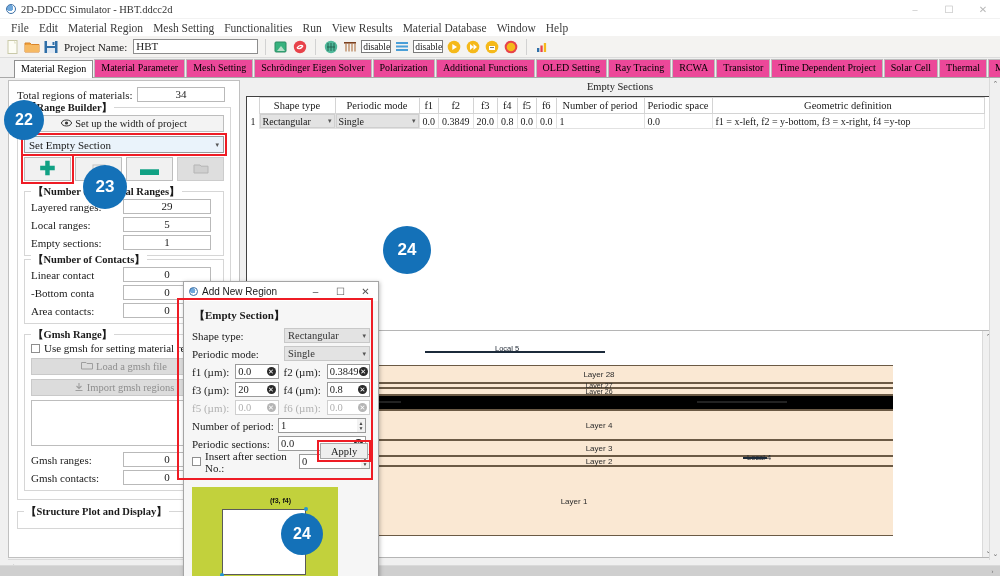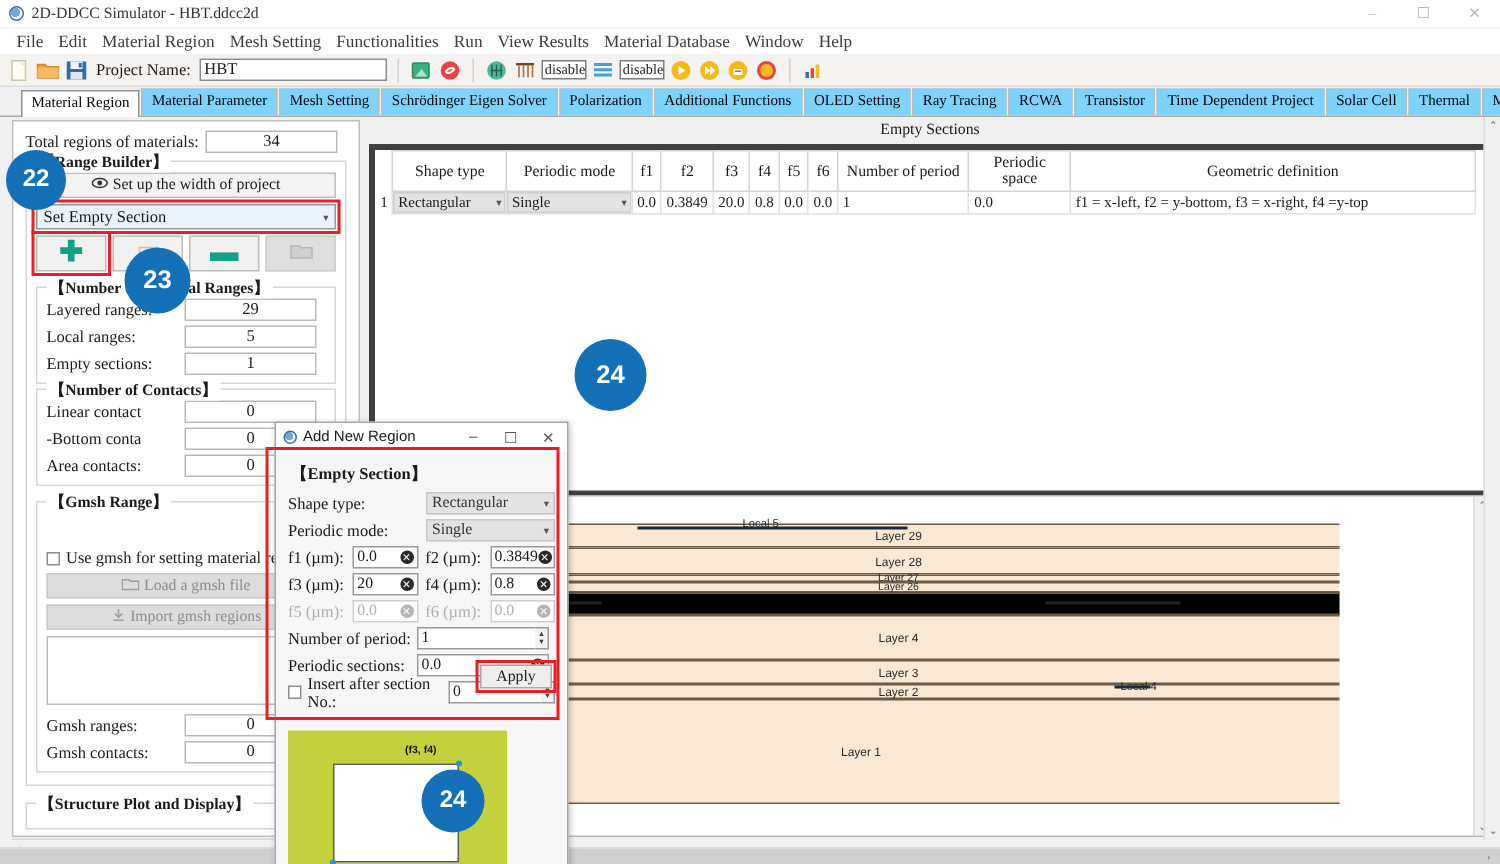--- a/index.html
+++ b/index.html
@@ -51,21 +51,21 @@
     height:13px; padding:0 1px; overflow:hidden; width:30px;
     line-height:12px; text-align:center;
   }
   
   .tabstrip {
     height:20px; background:#f0f0f0; display:flex; align-items:flex-end;
     border-bottom:1px solid #a9a9a9; padding-left:14px;
   }
   .tab {
     font-size:10px; padding:2px 6px 3px; border:1px solid #bcbcbc;
-    border-bottom:none; background:#7dd3fc; margin-right:1px;
+    border-bottom:none; background:#ec4899; margin-right:1px;
     white-space:nowrap; line-height:12px; color:#000;
   }
   .tab.active { background:#fff; border-color:#8f8f8f; position:relative; top:1px; }
   
   .main { position:absolute; top:78px; left:0; width:1000px; height:498px; background:#f0f0f0; }
   
   .leftpanel {
     position:absolute; left:8px; top:2px; width:232px; height:478px;
     background:#fff; border:1px solid #c0c0c0; overflow:hidden;
   }
@@ -122,21 +122,21 @@
     border:1px solid #d4d4d4; background:#fff; font-weight:normal;
     padding:2px 3px; font-size:10.5px; text-align:center;
   }
   .tbl td { border:1px solid #e2e2e2; padding:1px 3px; font-size:10px; background:#fff; }
   .cellcombo {
     background:#e3e3e3; border:1px solid #cfcfcf; display:flex; align-items:center;
     height:14px; padding:0 2px; font-size:10px;
   }
   .cellcombo .cv { flex:1; }
   .caret { font-size:7px; color:#555; margin-left:2px; }
-  .tablewrap { background:#fff; border:4px solid #404040; height:235px; overflow:hidden; }
+  .tablewrap { background:#fff; border:1px solid #404040; height:235px; overflow:hidden; }
   .plotwrap {
     position:absolute; left:0px; top:252px; width:748px; height:228px;
     background:#fff; border:1px solid #b5b5b5; overflow:hidden;
   }
   .layer {
     position:absolute; background:#fae8d3; border-top:1px solid #6b5a45;
     border-bottom:1px solid #6b5a45; display:flex; align-items:center;
     justify-content:center; font-family:"Liberation Sans", sans-serif;
     font-size:8px; color:#2c2c2c;
   }
@@ -413,21 +413,21 @@
           <div class="row">
             <label class="lbl-l">-Bottom conta</label>
             <span class="fld" style="width:88px;">0</span>
           </div>
           <div class="row" style="margin-bottom:0;">
             <label class="lbl-l">Area contacts:</label>
             <span class="fld" style="width:88px;">0</span>
           </div>
         </div>
 
-        <div class="grp" style="margin-top:10px;padding-top:27px;">
+        <div class="grp" style="margin-top:10px;padding-top:3px;">
           <span class="grp-title">【Gmsh Range】</span>
           <div class="row" style="margin:4px 0 2px;">
             <span class="chk"></span>
             <label>Use gmsh for setting material regio</label>
           </div>
           <div class="grayflat">
             <span>
               <svg width="12" height="9" viewBox="0 0 12 9">
                   <path d="M.5 1.5 h4.5 l1 1 H11.5 V8 H.5 Z" fill="none" stroke="#9e9e9e"></path>
                 </svg>
@@ -512,23 +512,20 @@
             <td>0.0</td>
             <td>f1 = x-left, f2 = y-bottom, f3 = x-right, f4 =y-top</td>
             <td style="border:none;"></td>
           </tr>
         </tbody>
       </table>
     </div>
 
     <div class="plotwrap">
 
-      <div class="layer" style="left:58px;top:18px;width:588px;height:16px;">
-        <span>Layer 29</span>
-      </div>
       <div class="layer" style="left:58px;top:34px;width:588px;height:18px;">
         <span>Layer 28</span>
       </div>
       <div class="layer" style="left:58px;top:52px;width:588px;height:5px;font-size:7px;">
         <span>Layer 27</span>
       </div>
       <div class="layer" style="left:58px;top:57px;width:588px;height:7px;font-size:7px;">
         <span>Layer 26</span>
       </div>
       <div class="layer" style="left:58px;top:64px;width:588px;height:15px;background:#000;color:#000;">

